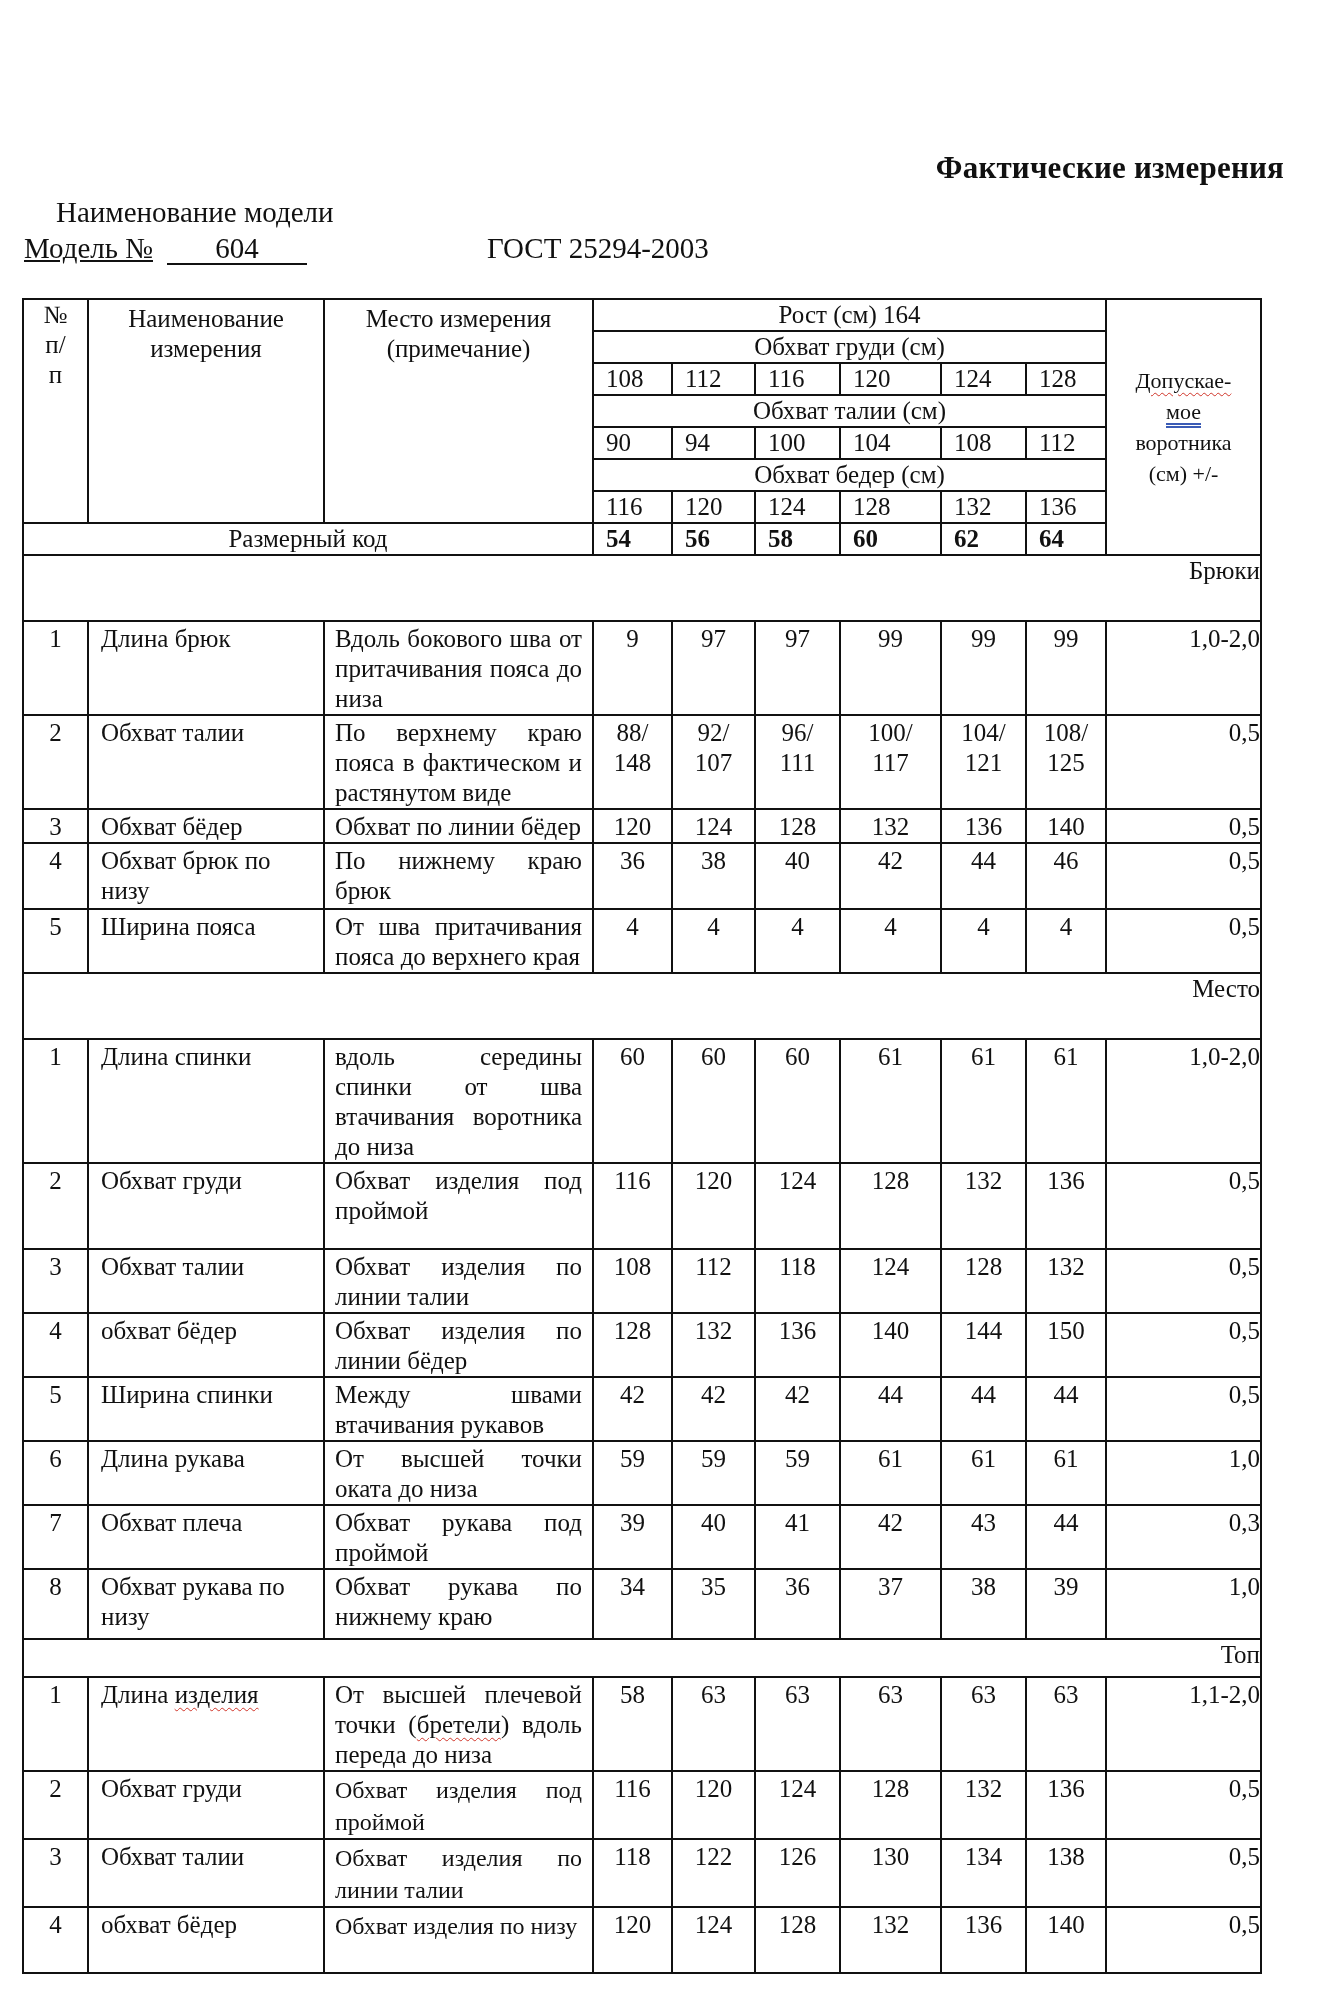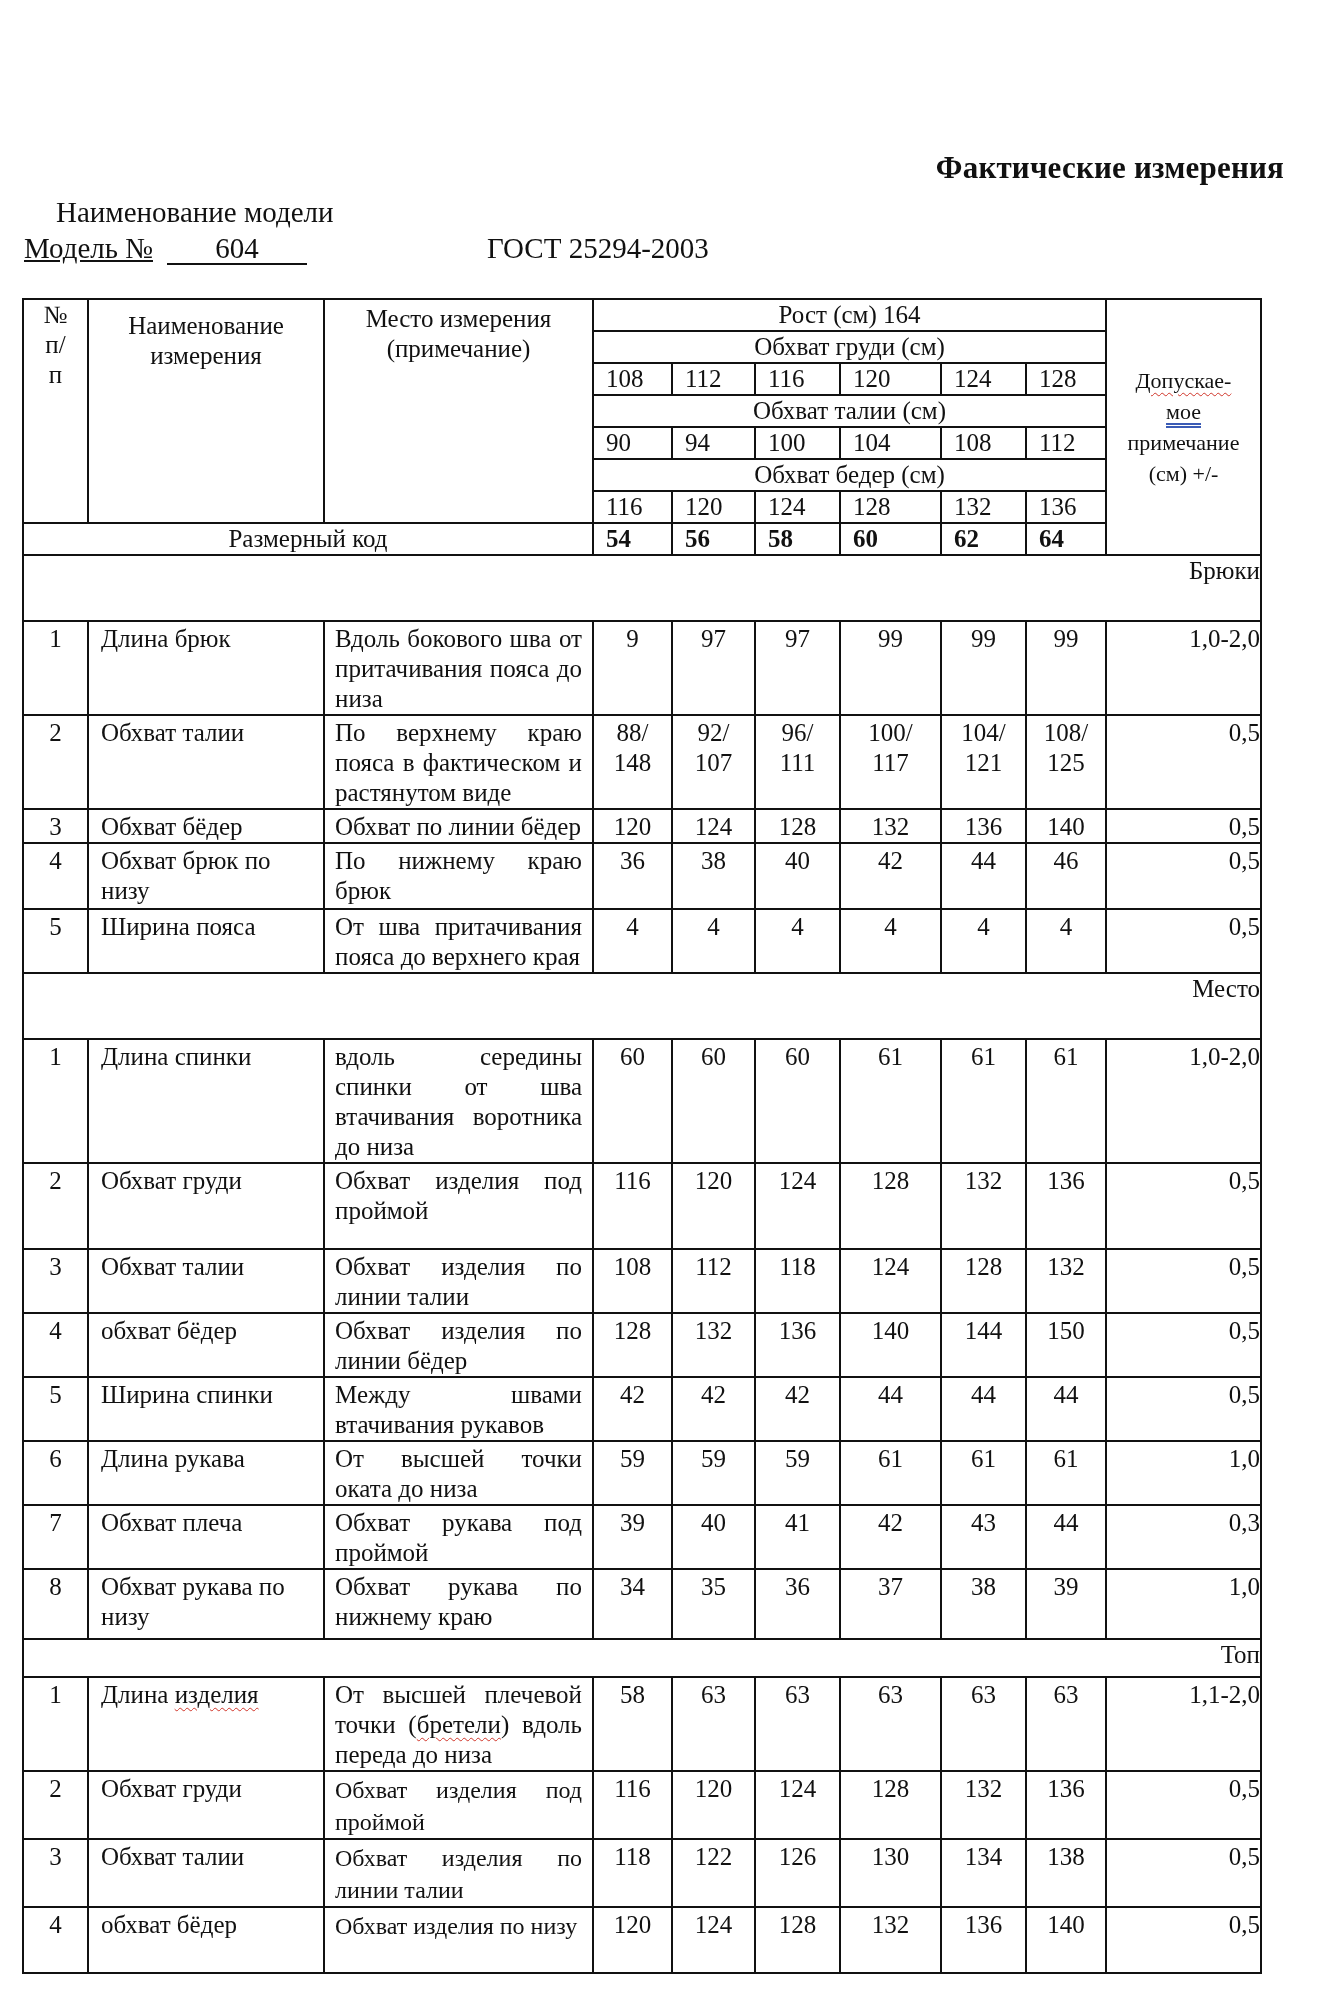--- a/index.html
+++ b/index.html
@@ -71,27 +71,27 @@
       <col style="width:80px">
     <col style="width:155px">
   </colgroup>
   <tbody id="tbody-header">
     <tr class="hdr">
       <td rowspan="7" class="c">
         <div>№</div>
         <div>п/</div>
         <div>п</div>
       </td>
-      <td rowspan="7" class="c" style="padding:11px 20px 0">Наименование измерения</td>
+      <td rowspan="7" class="c" style="padding:4px 20px 0">Наименование измерения</td>
       <td rowspan="7" class="c" style="padding:4px 20px 0">Место измерения (примечание)</td>
       <td colspan="6" class="c">Рост (см) 164</td>
       <td rowspan="8" class="c" style="vertical-align:middle; font-size:22px; line-height:31px;">
         <div class="squiggle">Допускае-</div>
         <div class="bluline">мое</div>
-        <div>примечание</div>
+        <div>воротника</div>
         <div>(см) +/-</div>
       </td>
     </tr>
     <tr class="hdr">
         <td colspan="6" class="c">Обхват груди (см)</td>
       </tr>
     <tr class="hdr">
       <td class="sizecell">108</td>
       <td class="sizecell">112</td>
       <td class="sizecell">116</td>

